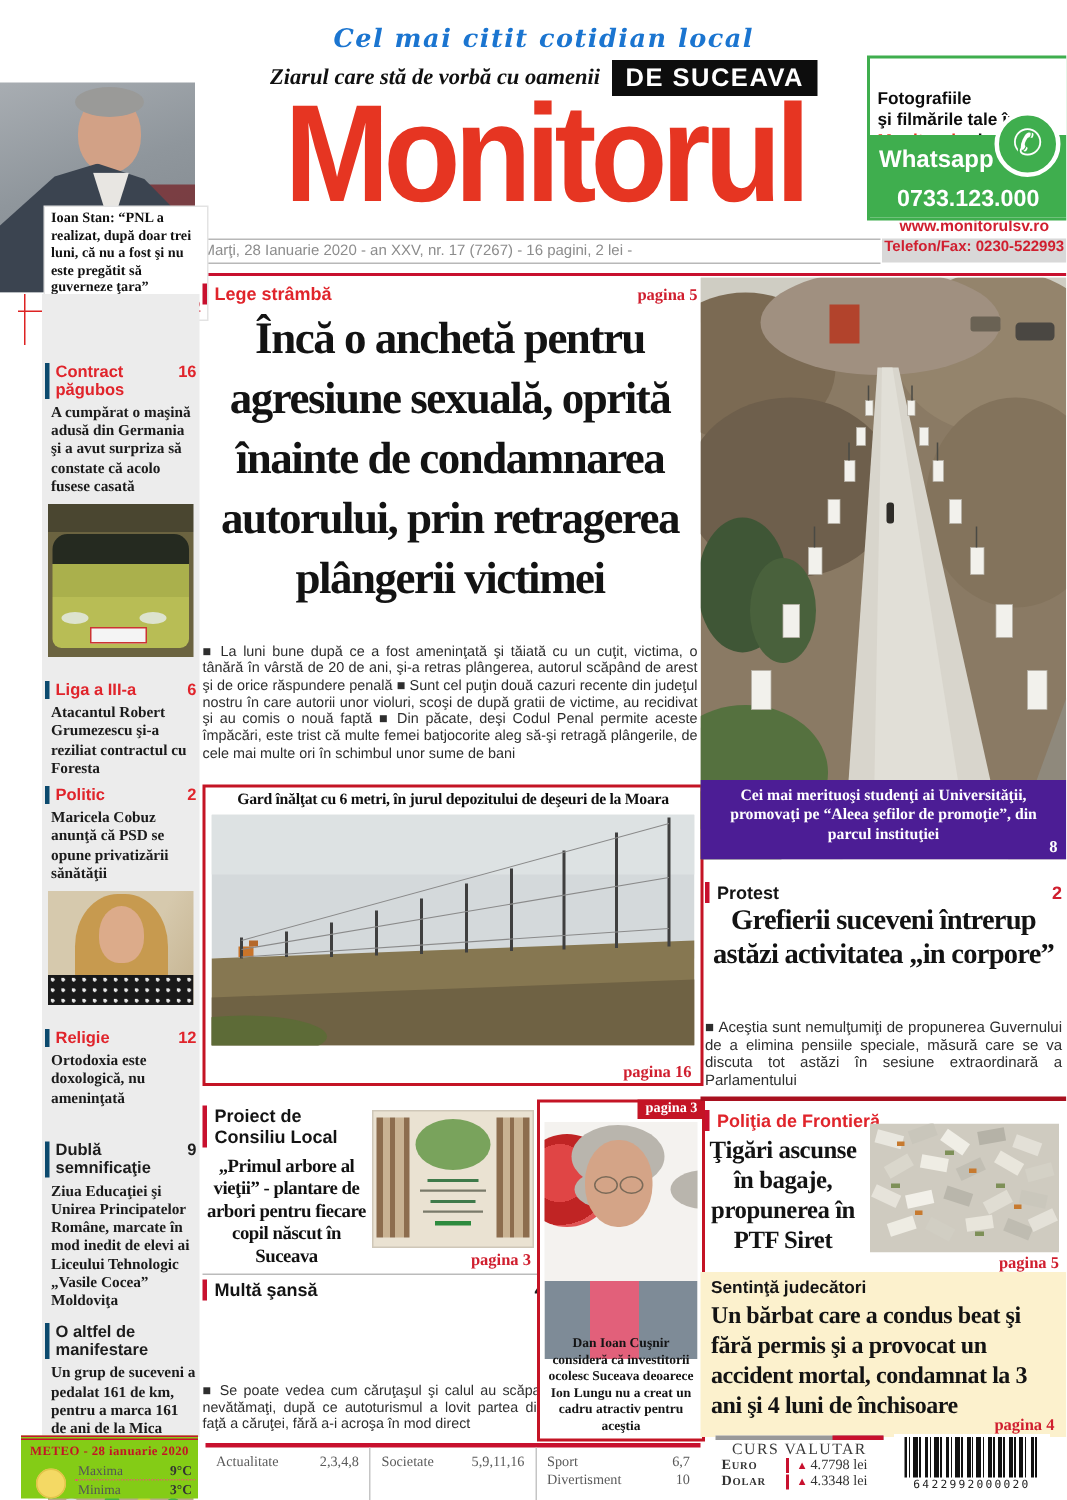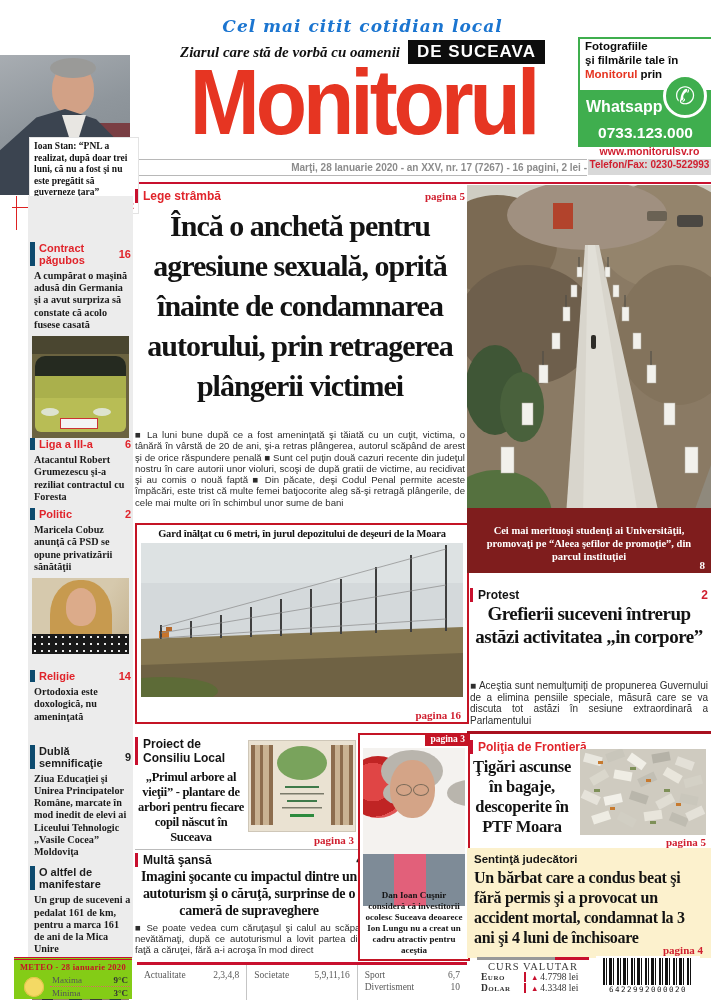--- a/index.html
+++ b/index.html
@@ -9,29 +9,29 @@
   
   .tagline-script{left:135px;top:16px;width:455px;text-align:center;
     font:italic bold 17px "DejaVu Serif",serif;color:#1b75d0;letter-spacing:1px}
   .tagline-row{left:135px;top:40px;width:455px;display:flex;justify-content:center;align-items:center;gap:8px}
   .tagline-serif{font:italic bold 15px "Liberation Serif",serif;color:#101010}
   .region-badge{background:#0d0d0d;color:#fff;font:bold 17px "Liberation Sans",sans-serif;
     padding:2px 9px;letter-spacing:1px}
   .logo{left:138px;top:56px;width:450px;text-align:center;
     font:bold 84px/1 "Liberation Sans",sans-serif;color:#e63522;letter-spacing:-4px;
     transform:scaleY(1.1);transform-origin:top}
-  .dateline{left:135px;top:159px;width:452px;height:15px;line-height:15px;text-align:right;
-    font-weight:bold;font-size:10px;color:#8c8c8c;border-top:1px solid #b8b8b8;border-bottom:1px solid #b8b8b8}
+  .dateline{left:135px;top:159px;width:452px;height:15px;line-height:15px;text-align:left;
+    font-weight:normal;font-size:10px;color:#8c8c8c;border-top:1px solid #b8b8b8;border-bottom:1px solid #b8b8b8}
   .website{left:588px;top:145px;width:123px;text-align:center;font:bold 10.5px "Liberation Sans",sans-serif;color:#d01f2f}
   .phoneband{left:588px;top:159px;width:123px;height:16px;line-height:16px;background:#d8d8d8;
     text-align:center;font:bold 10px "Liberation Sans",sans-serif;color:#d01f2f}
   .top-red-rule{left:135px;top:182px;width:576px;height:2px;background:#c8102e}
   
   .wa-box{left:578px;top:37px;width:131px;height:106px;border:2px solid #3fae4e;background:#fff}
-  .wa-top{padding:0 5px 0;font:bold 11.5px/1.22 "Liberation Sans",sans-serif;color:#0c0c0c}
+  .wa-top{padding:20px 5px 0;font:bold 11.5px/1.22 "Liberation Sans",sans-serif;color:#0c0c0c}
   .wa-brand{color:#e63522}
   .wa-suffix{margin-left:3px}
   .wa-green{position:absolute;left:0;right:0;bottom:0;height:55px;background:#3fae4e;color:#fff}
   .wa-app{position:absolute;left:6px;top:8px;font:bold 16px "Liberation Sans",sans-serif}
   .wa-icon{position:absolute;right:4px;top:-16px;width:38px;height:38px;border-radius:50%;
     background:#3fae4e;border:3px solid #fff;text-align:center}
   .wa-icon::before{content:"✆";font-size:24px;line-height:38px;color:#fff}
   .wa-num{position:absolute;left:0;right:0;bottom:3px;text-align:center;font:bold 15.5px "Liberation Sans",sans-serif}
   
   .stan-photo{left:0;top:55px;width:130px;height:140px;overflow:hidden;
@@ -49,23 +49,23 @@
   
   .idx-hline{left:12px;top:207px;width:82px;height:1px;background:#d22}
   .idx-hline::after{content:"";position:absolute;right:0;top:-5px;width:1px;height:10px;background:#d22}
   .idx-vline{left:16px;top:196px;width:1px;height:34px;background:#d22}
   .index-label{left:56px;top:209px;width:74px;text-align:right;font:16px "Liberation Serif",serif;
     color:#222;letter-spacing:2px}
   .index-label::first-letter{font-size:22px}
   
   .strip{left:28px;top:196px;width:105px;height:762px;background:#ececec}
   .sb-item{padding:0 2px}
-  .it1{padding-top:46px}.it2{margin-top:0}.it3{}.it4{margin-top:16px}
+  .it1{padding-top:46px}.it2{margin-top:16px}.it3{}.it4{margin-top:16px}
   .it5{margin-top:22px}.it6{margin-top:8px}
-  .sb-head{display:flex;justify-content:space-between;align-items:center;border-left:5px solid #0c4a6e;
+  .sb-head{display:flex;justify-content:space-between;align-items:flex-start;border-left:3px solid #0c4a6e;
     padding-left:4px;font:bold 11px "Liberation Sans",sans-serif;color:#e0242b;margin-bottom:4px}
   .sb-head.dark{color:#1d1d1d}
   .sb-text{margin:0 0 5px 4px;font:bold 10.2px/1.2 "Liberation Serif",serif;color:#1b1b1b}
   
   .car-photo{width:97px;height:102px;margin-left:2px;position:relative;overflow:hidden;
     background:linear-gradient(180deg,#4a4630 0 18%,#6b6340 18% 100%)}
   .car-body{position:absolute;left:3px;top:20px;right:3px;bottom:6px;border-radius:10px 10px 6px 6px;
     background:linear-gradient(180deg,#252a20 0 26%,#aab04c 26% 55%,#b8bd55 55% 100%)}
   .car-body::before{content:"";position:absolute;left:6px;bottom:16px;width:18px;height:8px;border-radius:50%;
     background:#dde3cf;box-shadow:52px 0 0 #dde3cf}
@@ -83,21 +83,21 @@
     radial-gradient(circle 5px at 44% 44%,#46b04e 0 5px,transparent 5.5px),
     radial-gradient(circle 5px at 66% 46%,#cdd442 0 5px,transparent 5.5px),
     radial-gradient(circle 5px at 86% 48%,#46b04e 0 5px,transparent 5.5px),
     radial-gradient(ellipse 9px 14px at 16% 88%,#2e3433 0 99%,transparent 100%),
     radial-gradient(ellipse 7px 12px at 45% 78%,#27413a 0 99%,transparent 100%),
     radial-gradient(ellipse 7px 12px at 66% 80%,#3a3f35 0 99%,transparent 100%),
     radial-gradient(ellipse 7px 12px at 86% 80%,#27413a 0 99%,transparent 100%)}
   
   .meteo{left:14px;top:957px;width:118px;border-top:3px double #c8102e;padding-top:2px;background:#84cc16}
   .meteo-title{text-align:center;font:bold 8.5px "Liberation Serif",serif;color:#c41425;letter-spacing:.3px}
-  .meteo-body{display:flex;align-items:center;gap:6px;padding:2px 2px 0 10px}
+  .meteo-body{display:flex;align-items:flex-end;gap:6px;padding:2px 2px 0 10px}
   .sun{width:20px;height:20px;border-radius:50%;background:#f4d964;box-shadow:inset 0 0 0 1px #e3c34a;flex:none}
   .mrows{flex:1}
   .mrow{display:flex;justify-content:space-between;font:9px "Liberation Serif",serif;color:#555;padding:1px 2px}
   .mrow:first-child{border-bottom:1px dotted #d66}
   .mrow b{color:#333}
   
   .kicker-row{display:flex;justify-content:space-between;align-items:baseline}
   .kicker{border-left:3px solid #c8102e;padding-left:5px;font:bold 12px "Liberation Sans",sans-serif;color:#e0242b}
   .kicker.dark{color:#141414}
   .pg-label{font:bold 11px "Liberation Serif",serif;color:#d01f2f}
@@ -145,22 +145,22 @@
     box-shadow:-6px 22px 0 -8px #b9b5ad,58px 22px 0 -8px #b9b5ad}
   .cu-head{position:absolute;left:27px;top:12px;width:45px;height:58px;border-radius:48%;background:#d4a487}
   .cu-glasses{position:absolute;left:33px;top:36px;width:14px;height:10px;border:1.5px solid #7a6a58;border-radius:50%}
   .cu-glasses::after{content:"";position:absolute;left:16px;top:-1.5px;width:14px;height:10px;border:1.5px solid #7a6a58;border-radius:50%}
   .cu-body{position:absolute;left:0;bottom:0;width:100%;height:52px;
     background:linear-gradient(90deg,#7e8b97 0 30%,#e2607a 30% 62%,#7e8b97 62% 100%)}
   .cusnir-caption{position:absolute;left:3px;right:3px;bottom:3px;text-align:center;
     font:bold 9px/11px "Liberation Serif",serif;color:#141414}
   
   .alley{left:467px;top:185px;width:244px;height:388px;overflow:hidden}
-  .alley-caption{position:absolute;left:0;right:0;bottom:0;background:#7f1d1d;color:#fff;text-align:center;
-    font:bold 10.5px/13px "Liberation Serif",serif;padding:16px 8px 10px}
+  .alley-caption{position:absolute;left:0;right:0;bottom:0;background:#4c1d95;color:#fff;text-align:center;
+    font:bold 10.5px/13px "Liberation Serif",serif;padding:4px 8px 10px}
   .alley-pg{position:absolute;right:6px;bottom:2px;color:#fff;font:bold 11px "Liberation Serif",serif}
   .protest-kicker{left:470px;top:588px;width:238px}
   .protest-headline{left:467px;top:602px;width:244px;text-align:center;color:#131313;
     font:bold 19px/23px "Liberation Serif",serif;letter-spacing:-.5px}
   .protest-summary{left:470px;top:680px;width:238px;text-align:justify;font:10px/11.5px "Liberation Sans",sans-serif;color:#2e2e2e}
   .right-divider{left:467px;top:731px;width:244px;height:3px;background:#a8101f}
   .border-kicker{left:470px;top:740px;width:160px}
   .border-headline{left:465px;top:757px;width:114px;text-align:center;color:#131313;
     font:bold 16.5px/20px "Liberation Serif",serif;letter-spacing:-.3px}
   .cigs-photo{left:580px;top:749px}
@@ -255,21 +255,21 @@
       <p class="sb-text">Maricela Cobuz anunţă că PSD se opune privatizării sănătăţii</p>
       <div class="cobuz-photo">
         <i class="cb-hair"></i>
         <i class="cb-face"></i>
         <i class="cb-top"></i>
       </div>
     </section>
     <section class="sb-item it4">
       <header class="sb-head">
         <span>Religie</span>
-        <b>14</b>
+        <b>12</b>
       </header>
       <p class="sb-text">Ortodoxia este doxologică, nu ameninţată</p>
     </section>
     <section class="sb-item it5">
       <header class="sb-head dark">
         <span>Dublă semnificaţie</span>
         <b>9</b>
       </header>
       <p class="sb-text">Ziua Educaţiei şi Unirea Principatelor Române, marcate în mod inedit de elevi ai Liceului Tehnologic „Vasile Cocea” Moldoviţa</p>
     </section>
@@ -346,21 +346,20 @@
   <div class="abs cert-img">
     <i class="cert-tree"></i>
     <i class="cert-lines"></i>
   </div>
   <div class="abs cert-pg pg-label">pagina 3</div>
 
   <div class="abs kicker-row crash-kicker">
     <span class="kicker dark">Multă şansă</span>
     <b class="kpage dark">4</b>
   </div>
-  <div class="abs crash-headline">Imagini şocante cu impactul dintre un autoturism şi o căruţă, surprinse de o cameră de supraveghere</div>
   <p class="abs crash-summary" style="margin:0">■ Se poate vedea cum căruţaşul şi calul au scăpat nevătămaţi, după ce autoturismul a lovit partea din faţă a căruţei, fără a-i acroşa în mod direct</p>
 
   <div class="abs cusnir-box">
     <div class="cusnir-pg">pagina 3</div>
     <div class="cusnir-photo">
       <i class="cu-rose"></i>
       <i class="cu-hair"></i>
       <i class="cu-head"></i>
       <i class="cu-glasses"></i>
       <i class="cu-body"></i>
@@ -424,21 +423,21 @@
     <span class="kicker dark">Protest</span>
     <b class="kpage">2</b>
   </div>
   <div class="abs protest-headline">Grefierii suceveni întrerup astăzi activitatea „in corpore”</div>
   <p class="abs protest-summary" style="margin:0">■ Aceştia sunt nemulţumiţi de propunerea Guvernului de a elimina pensiile speciale, măsură care se va discuta tot astăzi în sesiune extraordinară a Parlamentului</p>
   <div class="abs right-divider"></div>
 
   <div class="abs kicker-row border-kicker">
     <span class="kicker">Poliţia de Frontieră</span>
   </div>
-  <div class="abs border-headline">Ţigări ascunse în bagaje, descoperite în PTF Moara</div>
+  <div class="abs border-headline">Ţigări ascunse în bagaje, propunerea în PTF Siret</div>
   <svg class="abs cigs-photo" width="126" height="86" viewBox="0 0 126 86">
     <rect x="0" y="0" width="126" height="86" fill="#cfcbc0"></rect>
     <g rx="1">
       <rect x="4" y="6" width="18" height="9" fill="#e9e7df" transform="rotate(15 13 10)"></rect>
       <rect x="26" y="2" width="18" height="9" fill="#c9c6bb" transform="rotate(-20 35 6)"></rect>
       <rect x="48" y="8" width="18" height="9" fill="#f0eee6" transform="rotate(35 57 12)"></rect>
       <rect x="72" y="4" width="18" height="9" fill="#b5b2a7" transform="rotate(-10 81 8)"></rect>
       <rect x="96" y="10" width="18" height="9" fill="#e3e0d7" transform="rotate(20 105 14)"></rect>
       <rect x="10" y="24" width="18" height="9" fill="#dad7cc" transform="rotate(-30 19 28)"></rect>
       <rect x="34" y="22" width="18" height="9" fill="#efede4" transform="rotate(10 43 26)"></rect>

